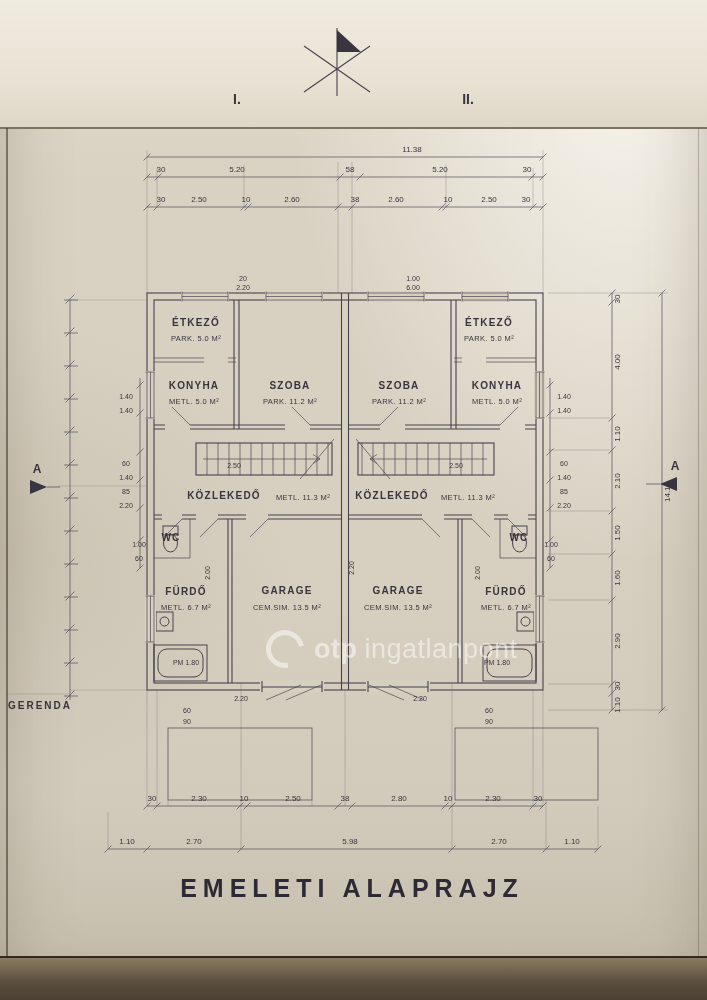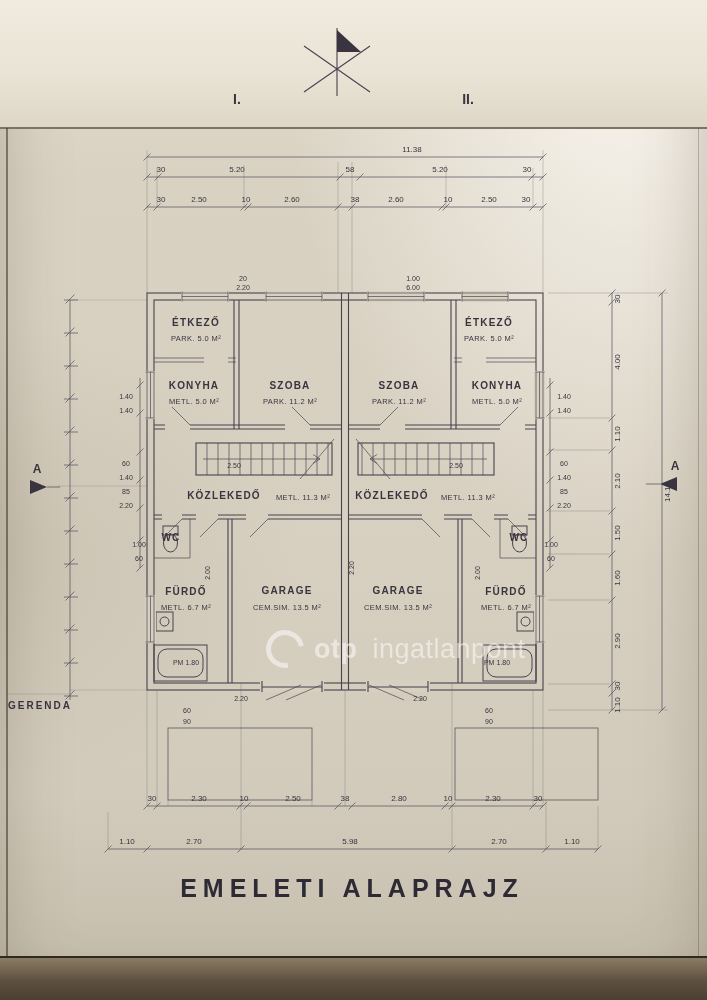--- a/index.html
+++ b/index.html
@@ -38,21 +38,21 @@
   .axis{font-size:14px;font-weight:bold;}
   .title{font-size:25px;font-weight:bold;letter-spacing:6px;fill:#2e2a35;}
   .ger{font-size:10px;font-weight:bold;letter-spacing:2px;text-anchor:start;}
   .secA{font-size:12px;font-weight:bold;}
 
   .watermark{position:absolute;left:266px;top:630px;display:flex;align-items:center;gap:10px;
     color:rgba(255,255,255,.52);pointer-events:none;}
   .wm-circle{width:28px;height:28px;border:5px solid rgba(255,255,255,.52);
     border-radius:50%;border-right-color:transparent;transform:rotate(35deg);flex:0 0 auto;}
   .wm-text{font-size:27px;letter-spacing:.5px;white-space:nowrap;}
-  .wm-bold{font-weight:bold;margin-right:15px;}
+  .wm-bold{font-weight:bold;margin-right:7px;}
 </style>
 </head>
 <body>
 
 <div class="stage">
   <div class="paper-top"></div>
   <div class="edge-left"></div>
   <div class="edge-right"></div>
 
   <svg width="707" height="1000" viewBox="0 0 707 1000">

